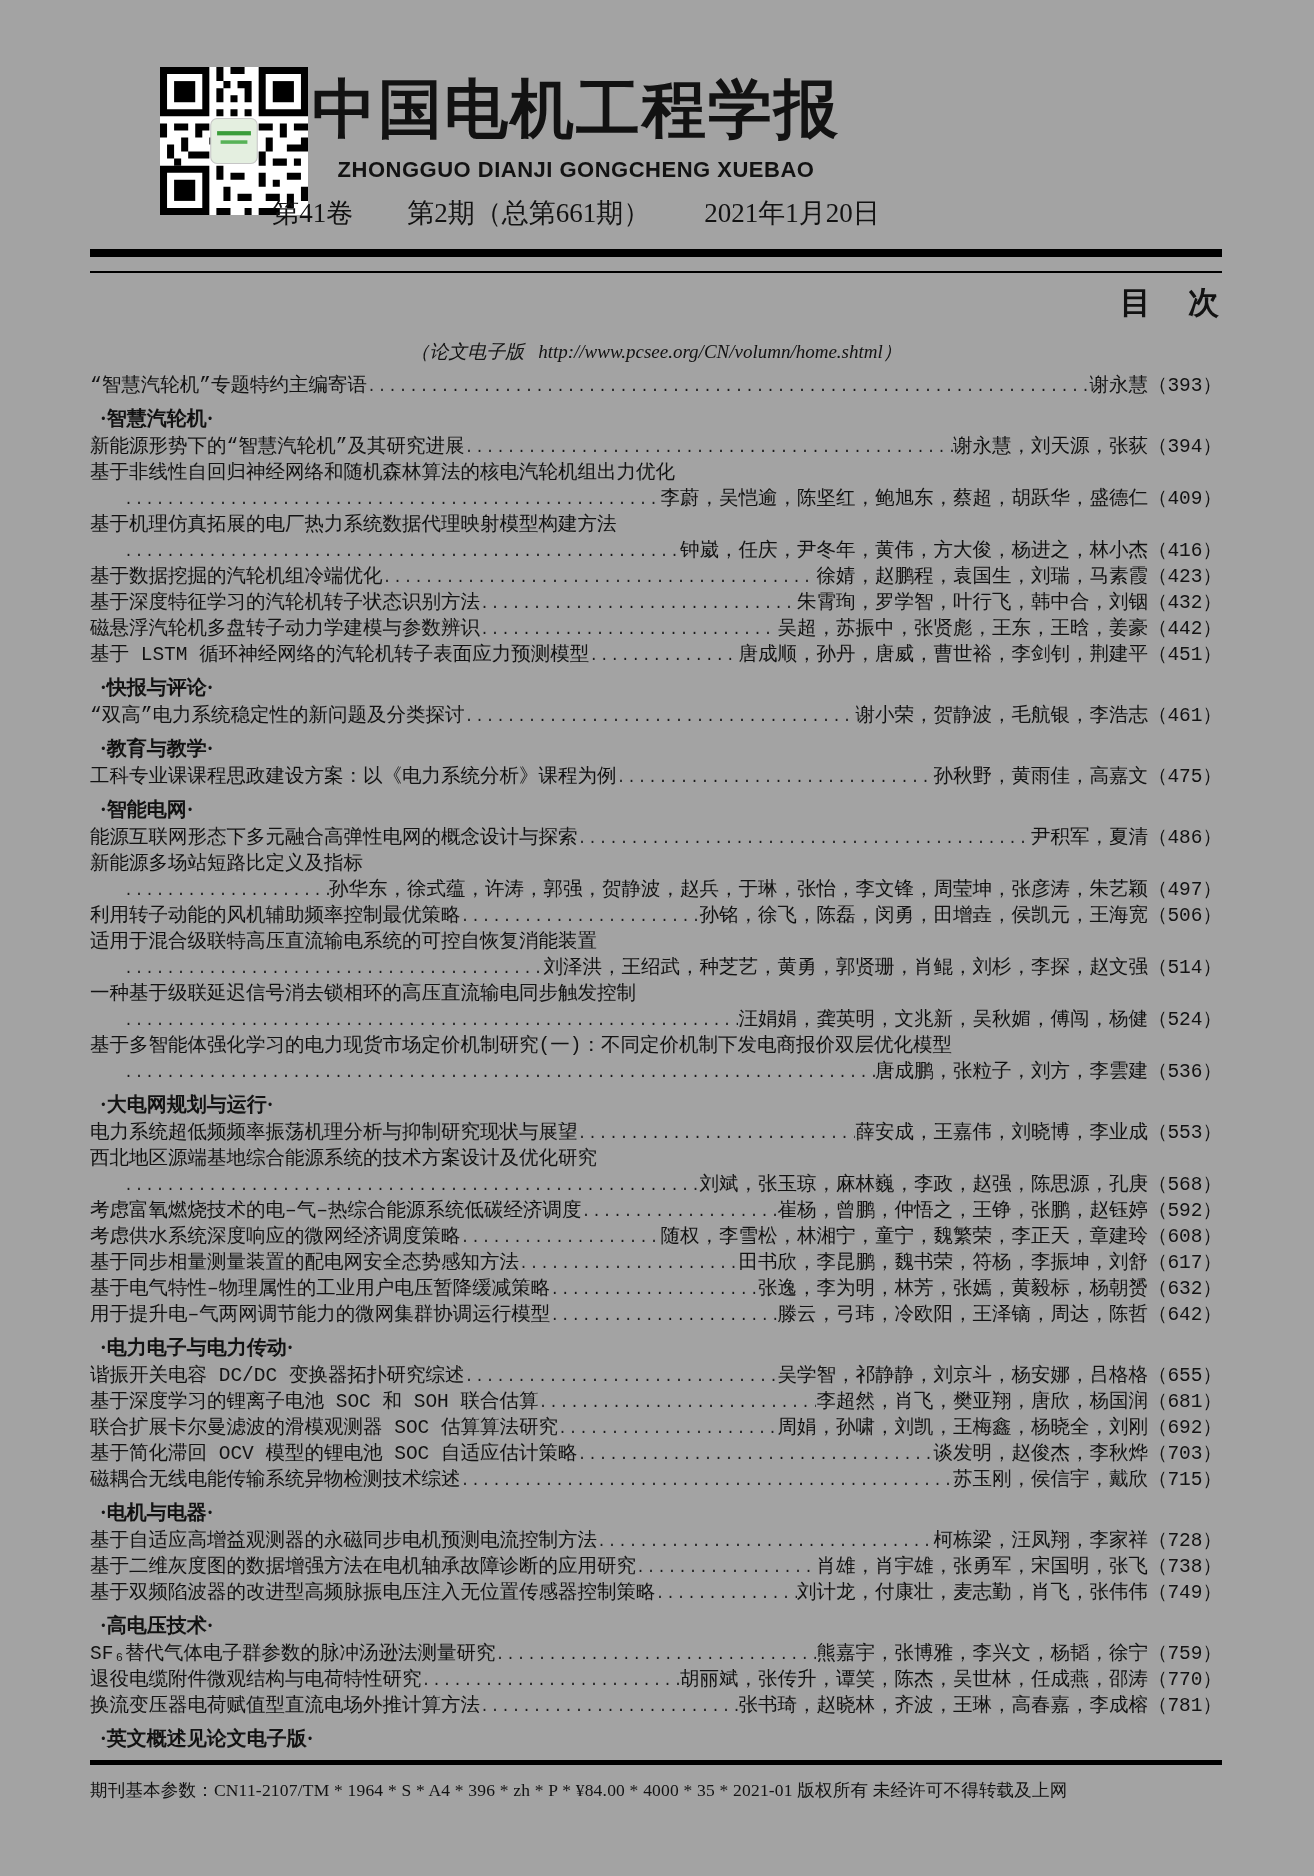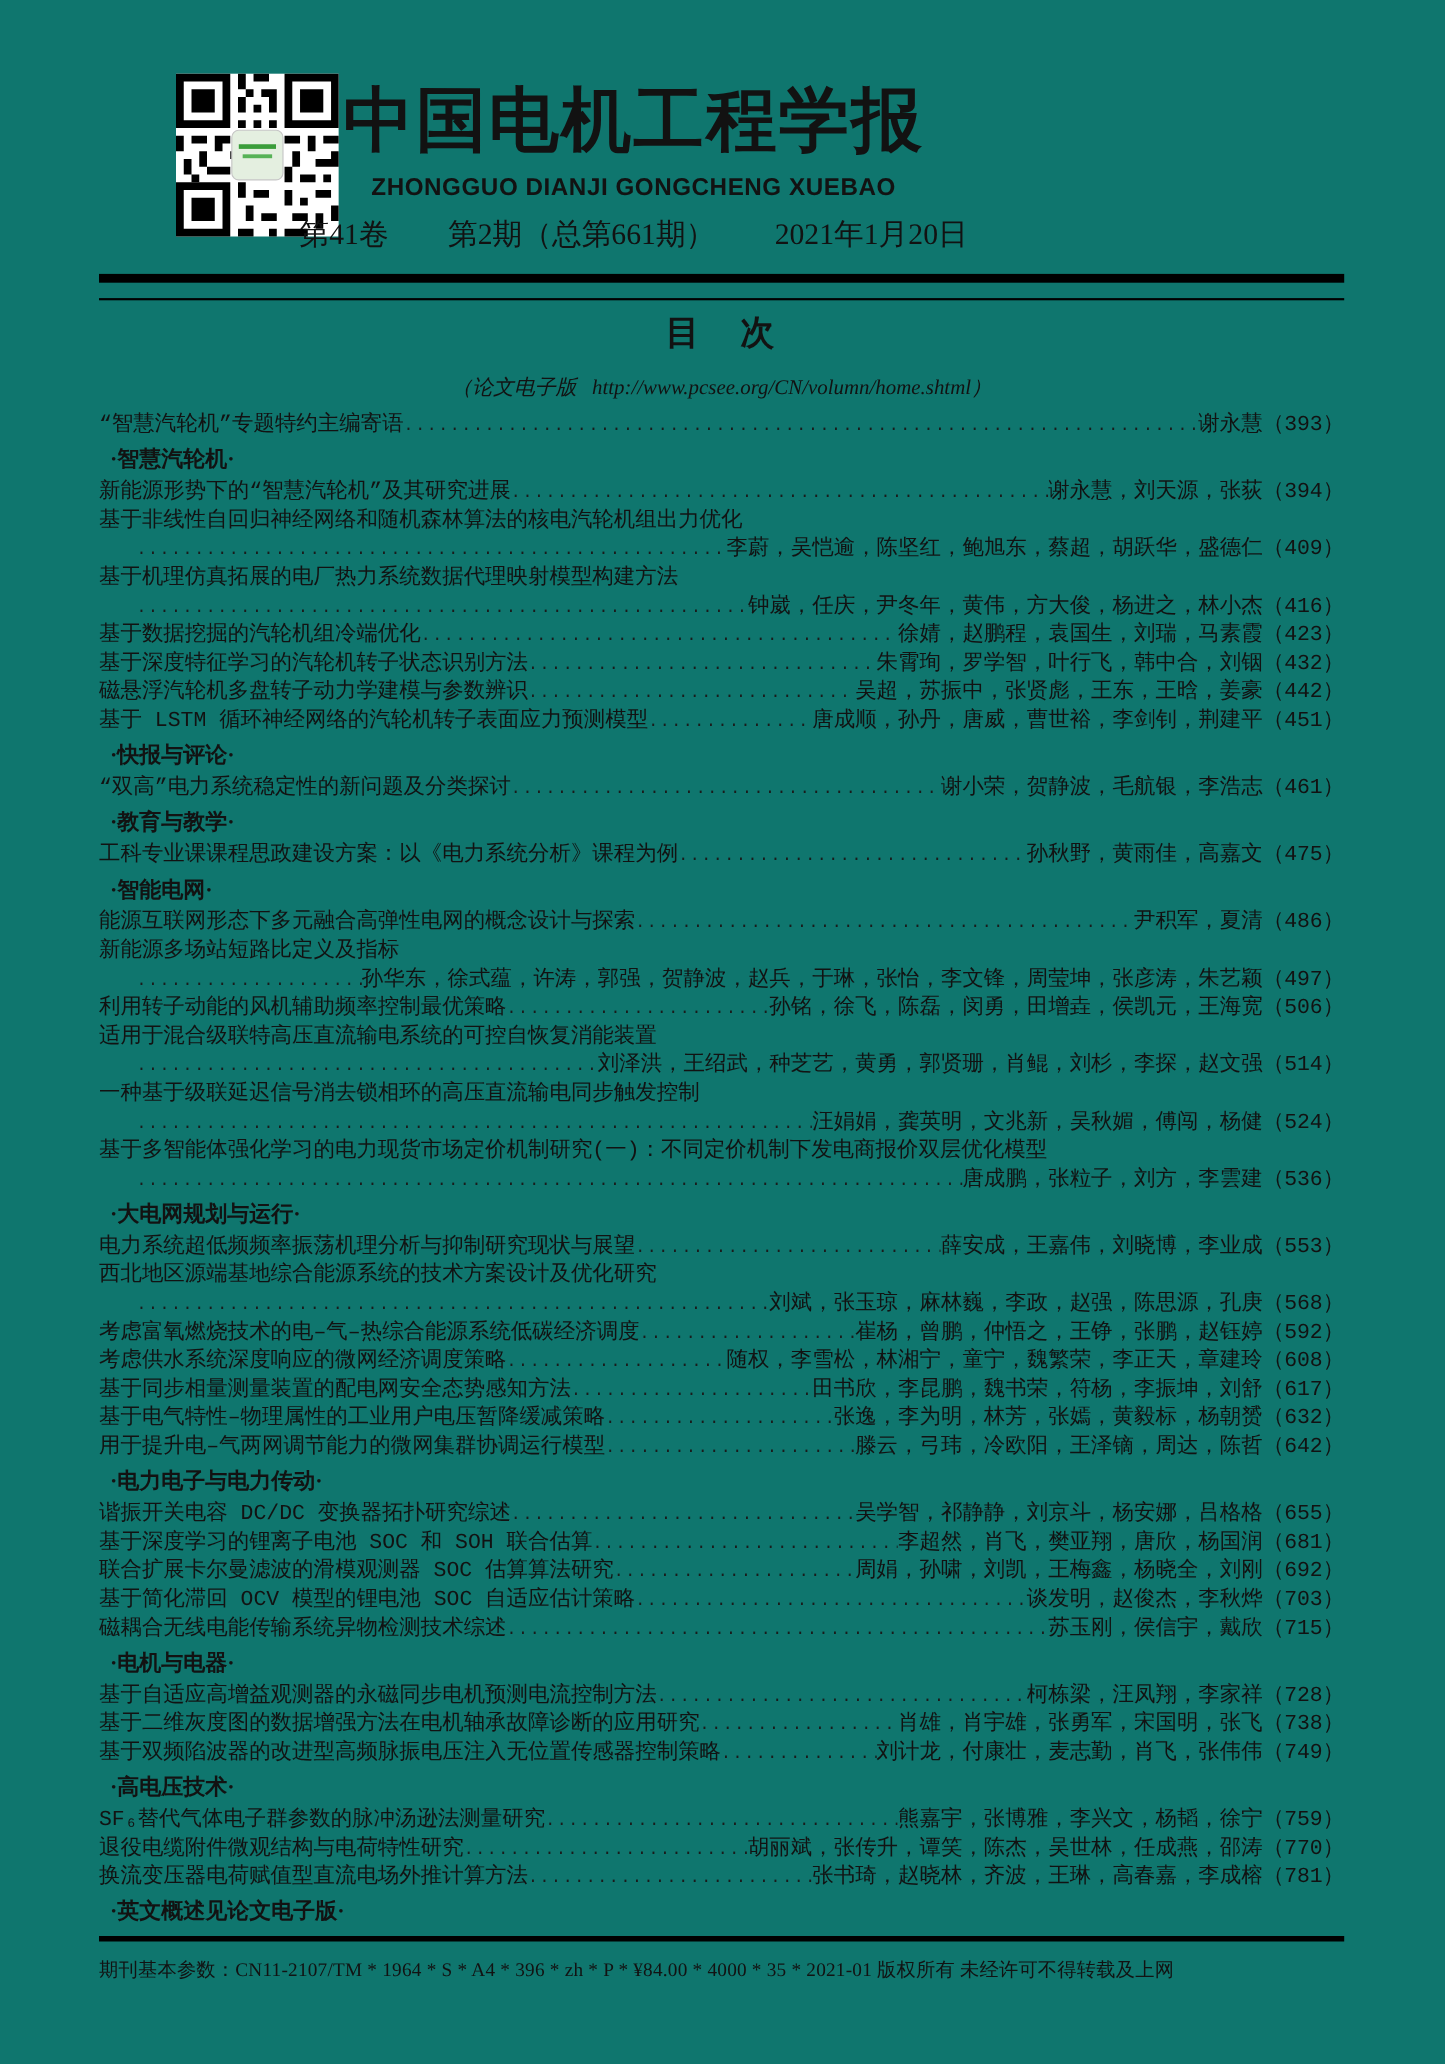--- a/index.html
+++ b/index.html
@@ -1,31 +1,31 @@
 <!DOCTYPE html>
 <html><head>
 <meta charset="utf-8">
 <style>
   html,body { margin:0; padding:0; background:#ffffff; }
   .page {
     position:relative; width:1314px; height:1876px; margin:0 auto;
-    background:#0f766e; color:#121212; overflow:hidden; box-sizing:border-box;
+    background:#a3a3a3; color:#121212; overflow:hidden; box-sizing:border-box;
     padding:64px 92px 0 90px;
     font-family:"Liberation Serif","DejaVu Serif",serif;
   }
   
   .header { position:relative; height:180px; }
   .qr { position:absolute; left:70px; top:2px; width:148px; height:150px; }
   .mast { position:relative; text-align:center; transform:translateX(-80px); }
   .title-zh { font-size:64px; font-weight:bold; line-height:92px; letter-spacing:2px; white-space:nowrap; }
   .title-py { font-size:22px; font-weight:bold; font-family:"Liberation Sans","DejaVu Sans",sans-serif; letter-spacing:0.5px; margin-top:1px; white-space:nowrap; }
   .vol-line { display:flex; justify-content:center; gap:54px; font-size:27px; margin-top:12px; white-space:nowrap; }
   .double-rule { height:14px; border-top:8px solid #000; border-bottom:2px solid #000; margin-top:5px; }
   
-  .toc-title { text-align:center; font-size:31px; font-weight:bold; letter-spacing:3px; margin:10px 0 16px 0; line-height:40px; }
+  .toc-title { text-align:right; font-size:31px; font-weight:bold; letter-spacing:3px; margin:10px 0 16px 0; line-height:40px; }
   .eversion { text-align:center; font-size:19px; margin:2px 0 8px 0;font-style:italic; }
   .eversion .url { margin-left:14px; }
   
   .toc-list { }
   .sec { font-family:Liberation Serif, serif; font-weight:bold; font-size:20px; line-height:26px; margin:6px 0 3px 0; padding-left:10px; }
   .row { display:flex; align-items:baseline; line-height:26px; font-size:19.5px;font-family:Liberation Mono, monospace; }
   .row .t { white-space:nowrap; flex:0 0 auto; }
   .row .a { white-space:nowrap; flex:0 0 auto; }
   .row .p { white-space:nowrap; flex:0 0 auto; }
   .dots { flex:1 1 auto; overflow:hidden; white-space:nowrap; min-width:6px; height:1em; }

